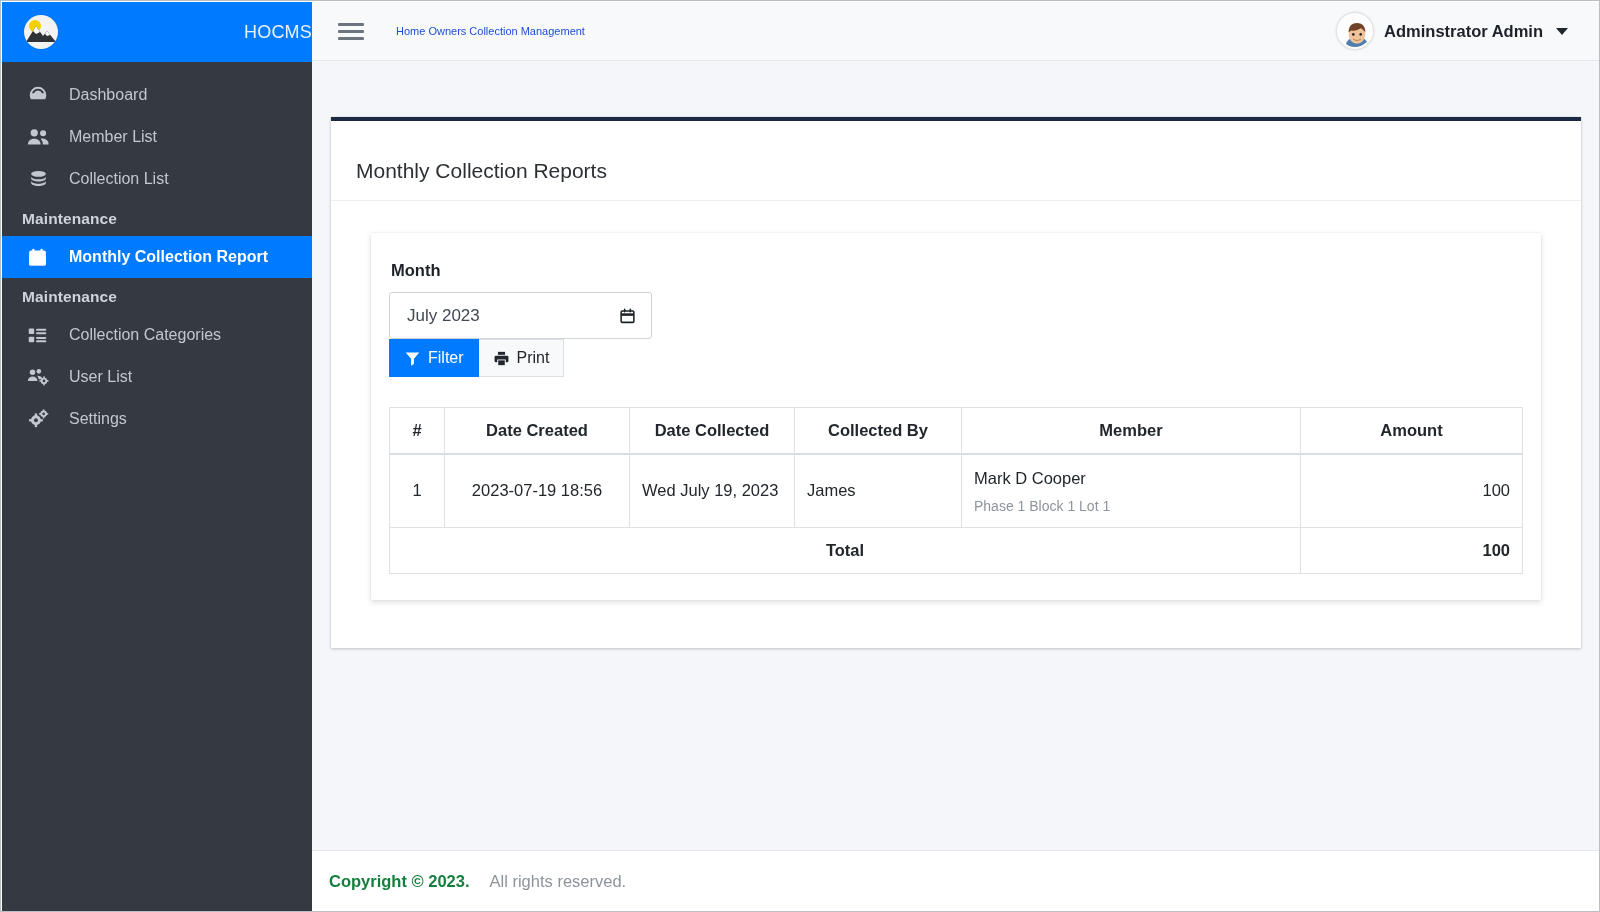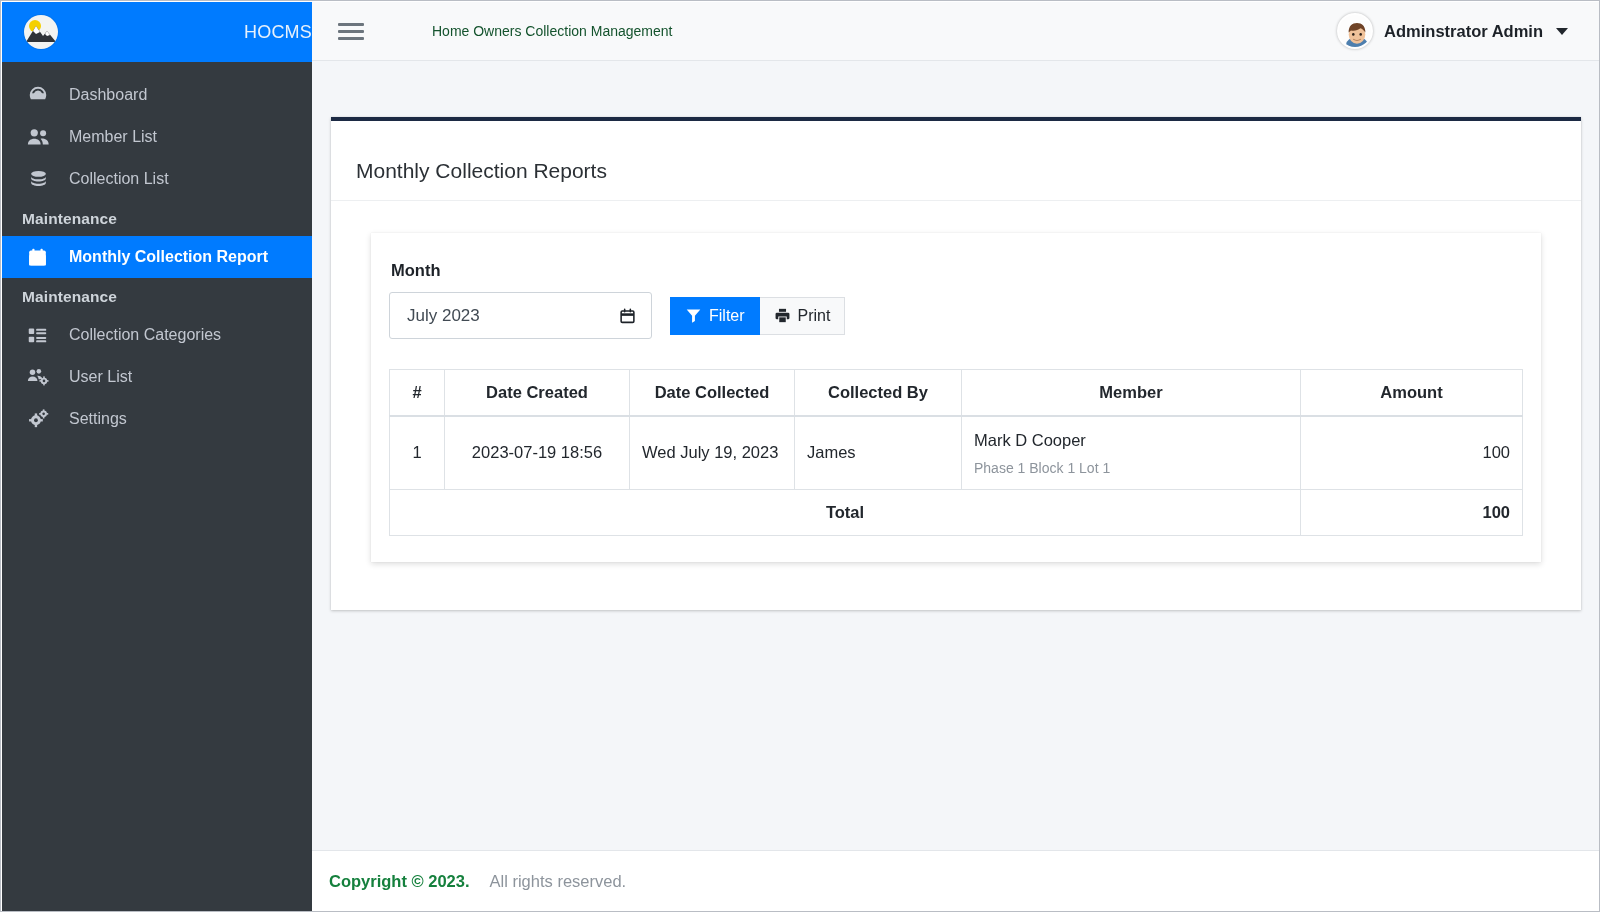--- a/index.html
+++ b/index.html
@@ -122,23 +122,23 @@
     cursor: pointer;
     padding: 2px 0;
   }
   .hamburger span {
     display: block;
     height: 3px;
     background: #6c757d;
     border-radius: 1px;
   }
   .navbar-title {
-    margin-left: 68px;
-    font-size: 14px;
-    color: #14532d;
+    margin-left: 32px;
+    font-size: 11px;
+    color: #1d4ed8;
   }
   .navbar-right {
     margin-left: auto;
     display: flex;
     align-items: center;
     gap: 11px;
     cursor: pointer;
     padding-right: 14px;
   }
   .avatar {
@@ -199,22 +199,22 @@
   .filter-label {
     font-size: 16.5px;
     font-weight: bold;
     color: #1d2228;
     margin: 0 0 12px 2px;
   }
 
   .filter-row {
     display: flex;
     align-items: stretch;
-    gap: 18px;
     margin-bottom: 30px;
+    flex-direction: column;
   }
 
   .month-input {
     width: 263px;
     height: 47px;
     border: 1px solid #ced4da;
     border-radius: 3px;
     background: #fff;
     display: flex;
     align-items: center;

